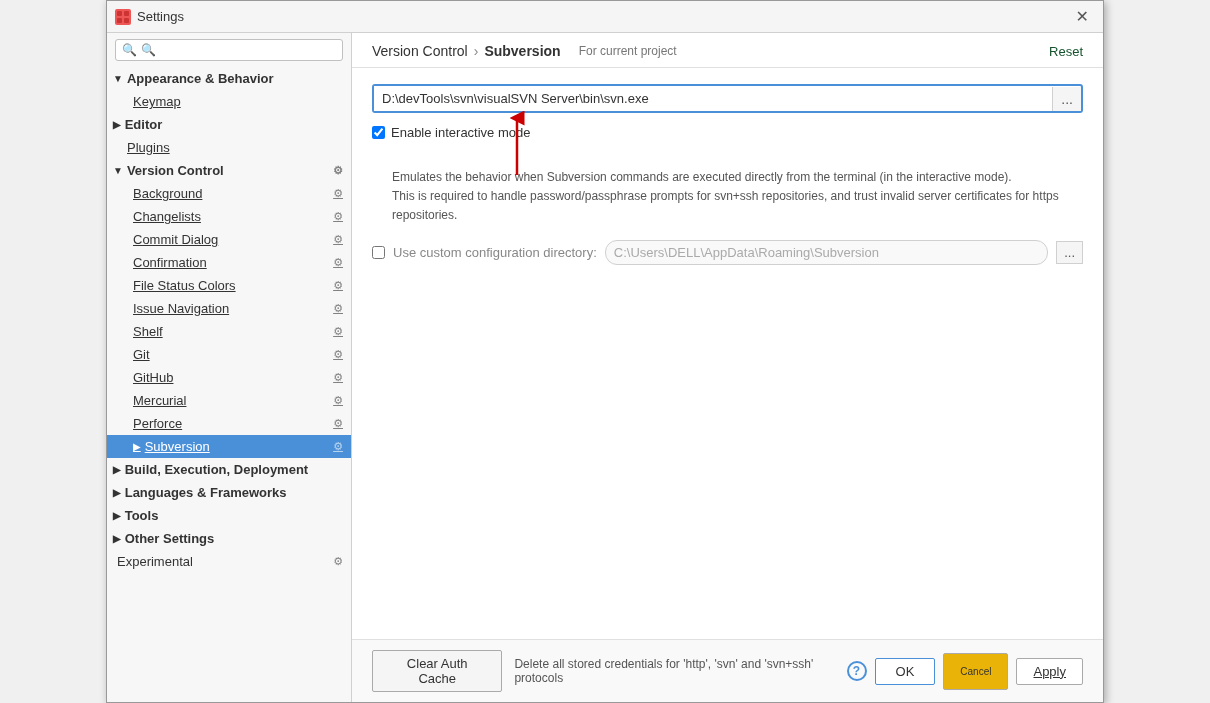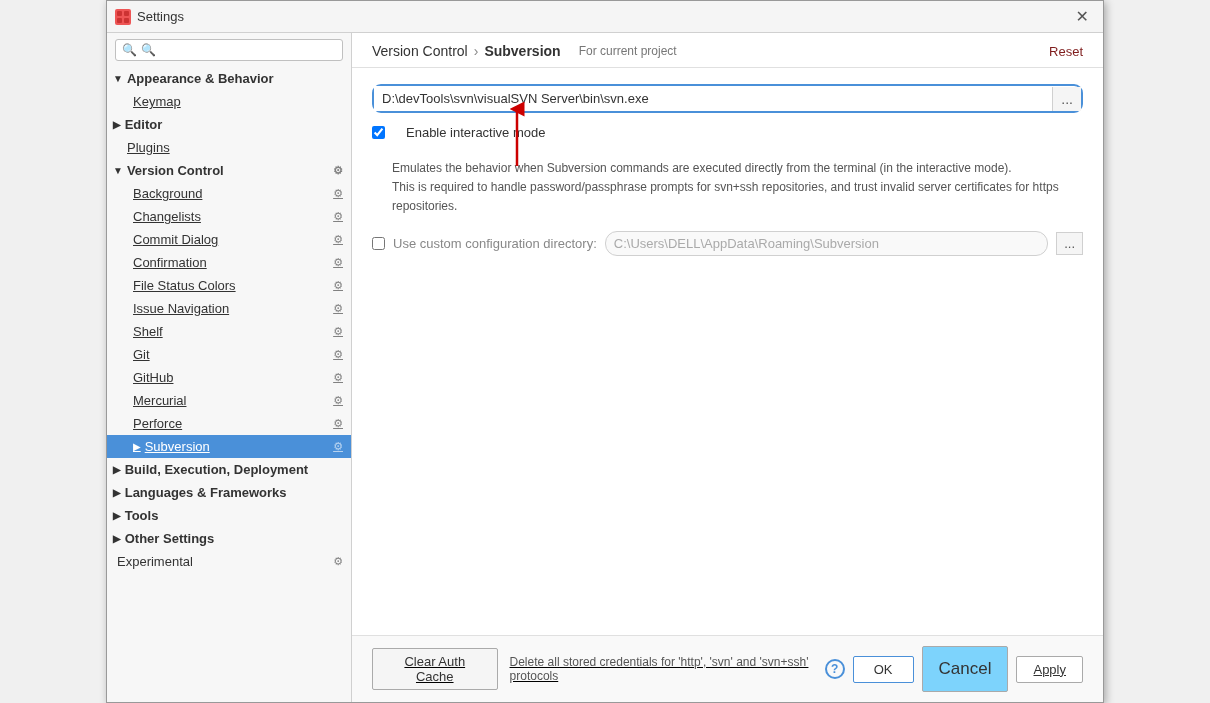--- a/index.html
+++ b/index.html
@@ -155,35 +155,35 @@
     }
     .breadcrumb .current {
       font-weight: 600;
     }
     .breadcrumb .project-note {
       font-size: 12px;
       color: #777;
       margin-left: 12px;
     }
     .reset-link {
-      color: #7f1d1d;
+      color: #14532d;
       cursor: pointer;
       font-size: 13px;
       text-decoration: none;
     }
     .content-body {
       flex: 1;
       padding: 16px 20px;
       overflow-y: auto;
     }
     .svn-path-row {
       display: flex;
       align-items: center;
       border: 2px solid #4a90d9;
-      border-radius: 9px;
+      border-radius: 3px;
       margin-bottom: 12px;
       background: white;
       justify-content: center;
     }
     .svn-path-input {
       flex: 1;
       border: none;
       outline: none;
       padding: 5px 8px;
       font-size: 13px;
@@ -193,22 +193,22 @@
       padding: 4px 8px;
       border-left: 1px solid #d0d0d0;
       cursor: pointer;
       color: #555;
       background: #f5f5f5;
       font-size: 14px;
     }
     .checkbox-row {
       display: flex;
       align-items: center;
-      gap: 21px;
-      margin-bottom: 4px;
+      gap: 6px;
+      margin-bottom: 13px;
     }
     .checkbox-row input[type="checkbox"] {
       cursor: pointer;
     }
     .checkbox-label {
       font-size: 13px;
       color: #333;
     }
     .description-text {
       font-size: 12px;
@@ -254,21 +254,20 @@
       display: flex;
       align-items: center;
       justify-content: space-between;
       background: #f9f9f9;
       flex-shrink: 0;
     }
     .footer-left {
       display: flex;
       align-items: center;
       gap: 12px;
-      text-decoration: underline;
     }
     .clear-cache-btn {
       padding: 5px 16px;
       border: 1px solid #aaa;
       background: #f5f5f5;
       cursor: pointer;
       font-size: 13px;
       color: #333;
       border-radius: 2px;
     }
@@ -285,25 +284,25 @@
       padding: 5px 20px;
       background: white;
       border: 1px solid #4a90d9;
       color: #333;
       cursor: pointer;
       font-size: 13px;
       border-radius: 2px;
     }
     .btn-cancel {
       padding: 12px 16px;
-      background: #7dd3fc;
+      background: #eab308;
       border: 1px solid #aaa;
       color: #333;
       cursor: pointer;
-      font-size: 17px;
+      font-size: 10px;
       border-radius: 2px;
     }
     .btn-apply {
       padding: 5px 16px;
       background: white;
       border: 1px solid #aaa;
       color: #333;
       cursor: pointer;
       font-size: 13px;
       border-radius: 2px;

